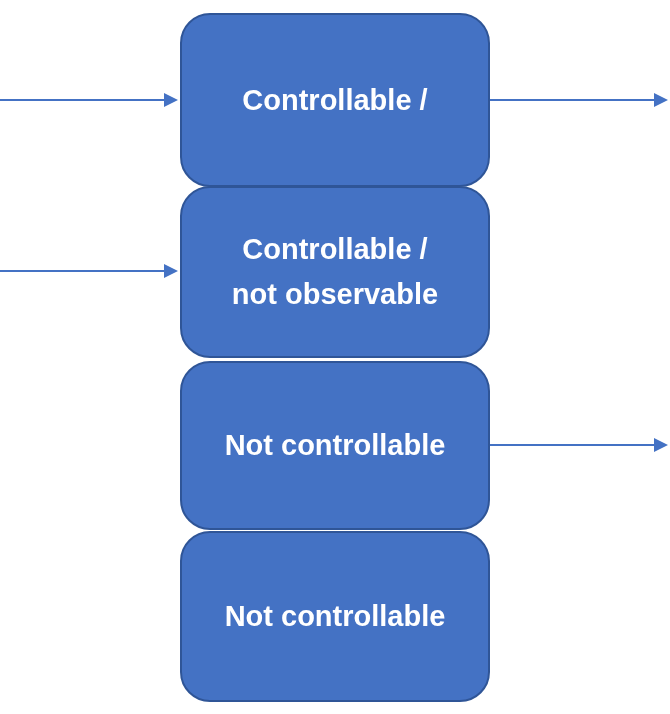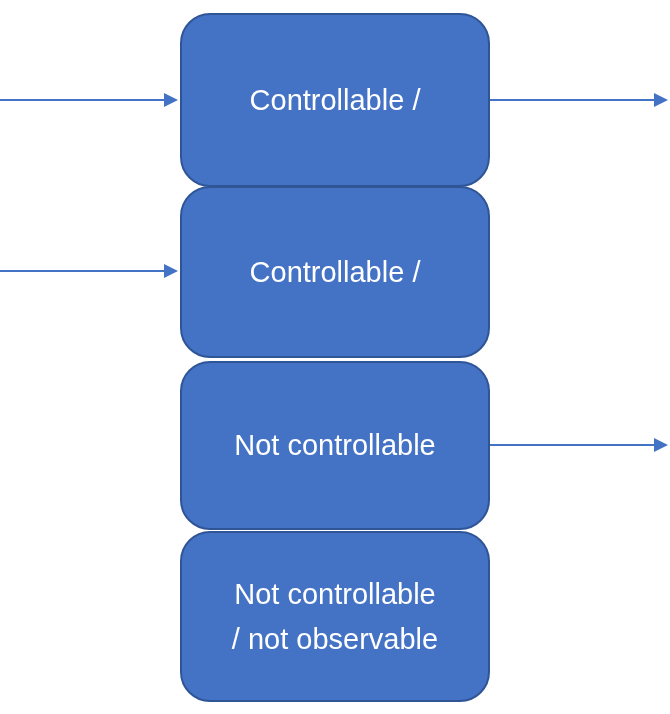--- a/index.html
+++ b/index.html
@@ -23,20 +23,21 @@
     background: var(--box-fill, #4472C4);
     border: 2.5px solid var(--box-border, #2F5597);
     border-radius: 30px;
     display: flex;
     flex-direction: column;
     align-items: center;
     justify-content: center;
     color: var(--box-text, #ffffff);
     font-size: 29px;
     text-align: center;
+    font-weight: bold;
   }
   .box-line {
     line-height: 45px;
     white-space: nowrap;
   }
   .box-1 { top: 13px;  height: 174px; }
   .box-2 { top: 186px; height: 172px; }
   .box-3 { top: 361px; height: 169px; }
   .box-4 { top: 531px; height: 171px; }
 
@@ -88,22 +89,22 @@
   <div class="arrow arrow-out-3">
     <span class="arrow-line"></span>
     <span class="arrow-head"></span>
   </div>
 
   <div class="box box-1">
     <div class="box-line">Controllable /</div>
   </div>
   <div class="box box-2">
     <div class="box-line">Controllable /</div>
+    <div class="box-line">not observable</div>
   </div>
   <div class="box box-3">
     <div class="box-line">Not controllable</div>
   </div>
   <div class="box box-4">
     <div class="box-line">Not controllable</div>
-    <div class="box-line">/ not observable</div>
   </div>
 
 </div>
 
 </body></html>

